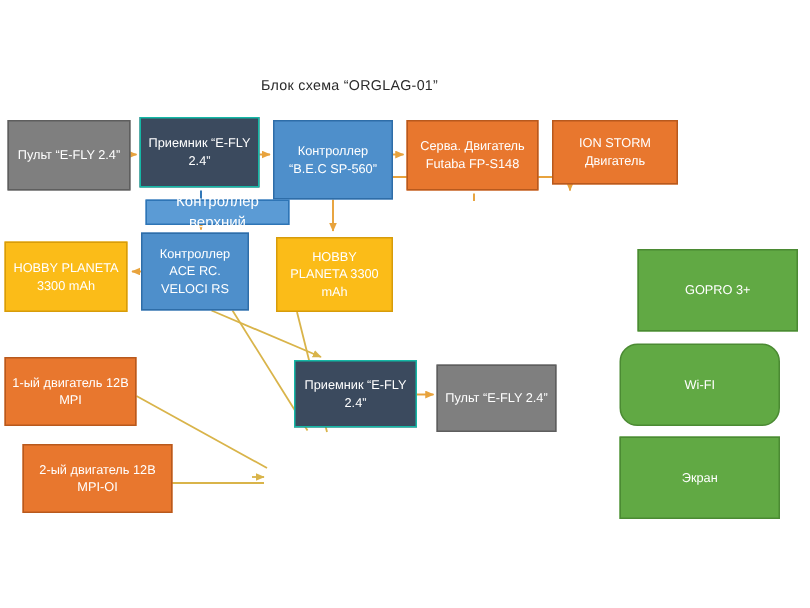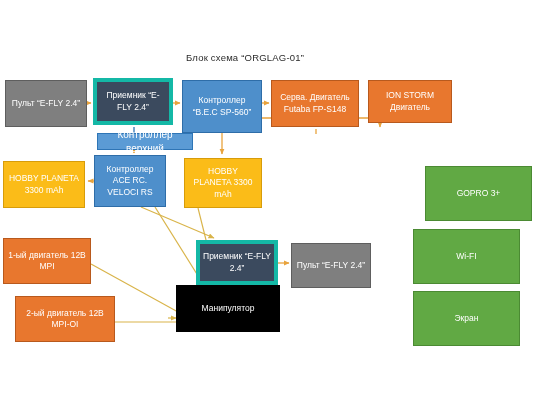--- a/index.html
+++ b/index.html
@@ -20,21 +20,21 @@
   #wires {
     position: absolute;
     left: 0;
     top: 0;
     width: 540px;
     height: 405px;
     pointer-events: none;
   }
   .title {
     position: absolute;
-    left: 186px;
+    left: 174px;
     top: 52px;
     font-size: 9.5px;
     color: #2b2b2b;
     letter-spacing: 0.2px;
     white-space: nowrap;
   }
   .node {
     position: absolute;
     box-sizing: border-box;
     display: flex;
@@ -46,21 +46,21 @@
     line-height: 1.32;
     padding: 2px 3px;
     z-index: 3;
   }
   .node span {
     display: block;
     width: 100%;
   }
   
   .n-gray   { background: #7F7F7F; border: 1px solid #5E5E5E; }
-  .n-dark   { background: #3B4A5E; border: 4px solid #14b8a6; }
+  .n-dark   { background: #3B4A5E; border: 1px solid #14b8a6; }
   .n-blue   { background: #4E8FCB; border: 1px solid #2E6DA8; }
   .n-orange { background: #E8772E; border: 1px solid #B8591D; }
   .n-yellow { background: #FBBC18; border: 1px solid #D79C0A; }
   .n-green  { background: #61A944; border: 1px solid #4B8A33; }
   .n-black  { background: #000000; border: 1px solid #000000; }
   .n-lblue  { background: #5B9BD5; border: 1px solid #2E75B6; }
 </style>
 </head>
 <body>
 
@@ -137,35 +137,32 @@
     </div>
   <div class="node n-blue" style="left:94px;top:155px;width:72px;height:52px;">
       <span>Контроллер ACE RC. VELOCI RS</span>
     </div>
   <div class="node n-yellow" style="left:184px;top:158px;width:78px;height:50px;">
       <span>HOBBY PLANETA 3300 mAh</span>
     </div>
   <div class="node n-green" style="left:413px;top:166px;width:107px;height:55px;margin-left:12px;">
       <span>GOPRO 3+</span>
     </div>
-  <div class="node n-green" style="left:413px;top:229px;width:107px;height:55px;">
+  <div class="node n-green" style="left:413px;top:229px;width:107px;height:55px;border-radius:12px;">
       <span>Wi-FI</span>
     </div>
   <div class="node n-green" style="left:413px;top:291px;width:107px;height:55px;">
       <span>Экран</span>
     </div>
   <div class="node n-orange" style="left:3px;top:238px;width:88px;height:46px;">
       <span>1-ый двигатель 12В MPI</span>
     </div>
   <div class="node n-orange" style="left:15px;top:296px;width:100px;height:46px;">
       <span>2-ый двигатель 12В MPI-OI</span>
     </div>
   <div class="node n-dark" style="left:196px;top:240px;width:82px;height:45px;">
       <span>Приемник “E-FLY 2.4”</span>
     </div>
   <div class="node n-gray" style="left:291px;top:243px;width:80px;height:45px;">
       <span>Пульт “E-FLY 2.4”</span>
     </div>
-  <div class="node n-black" style="left:176px;top:285px;width:104px;height:47px;z-index:4;">
-      <span>Манипулятор</span>
-    </div>
 
 </div>
 
 </body></html>

